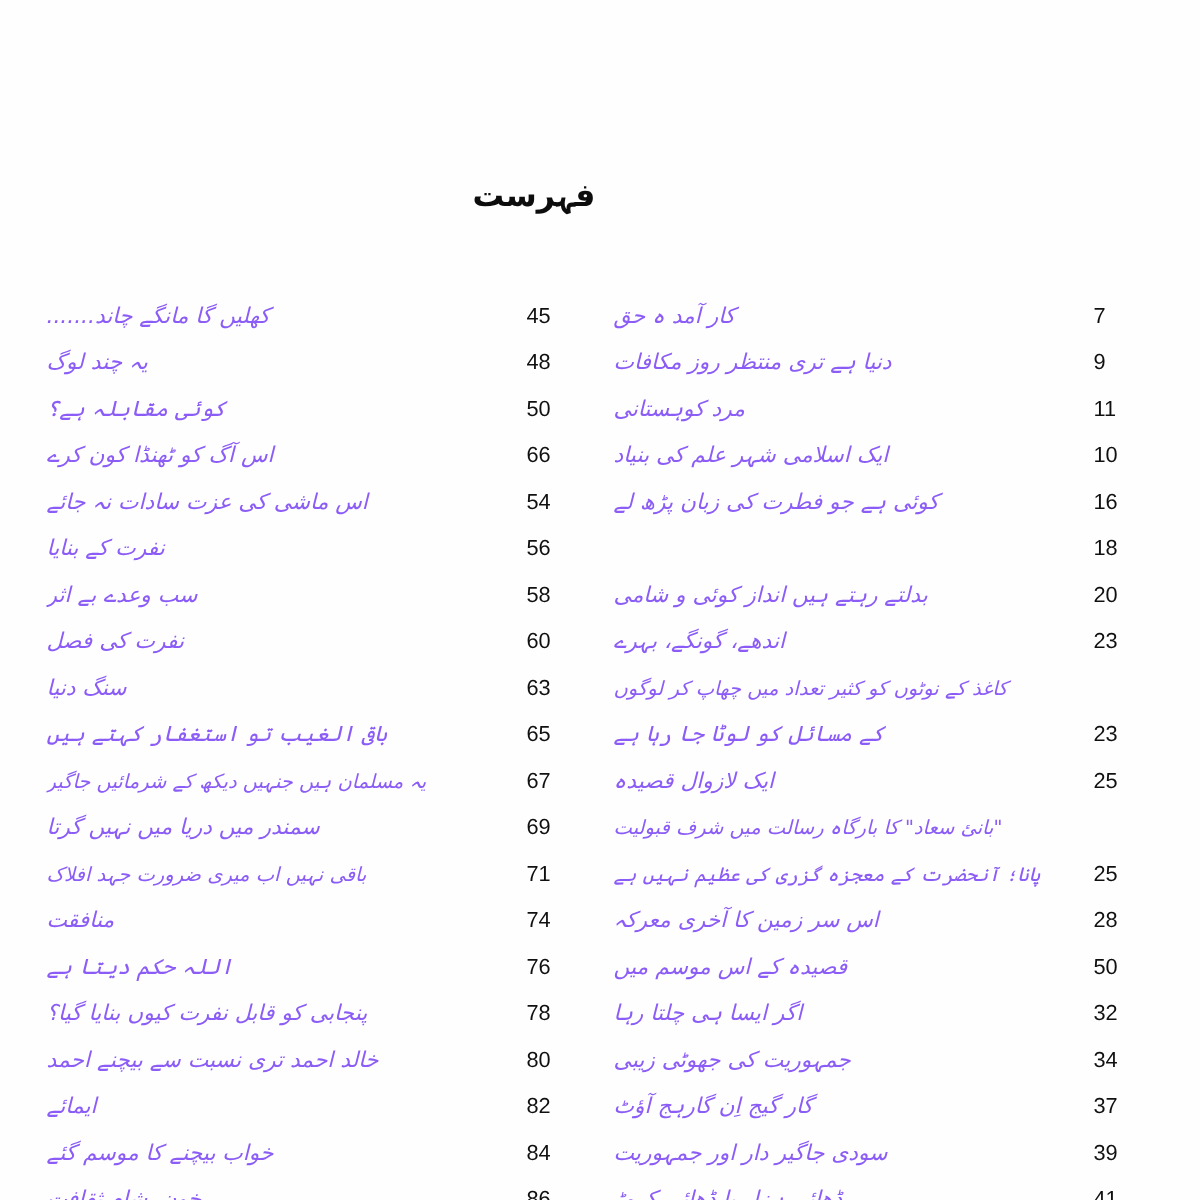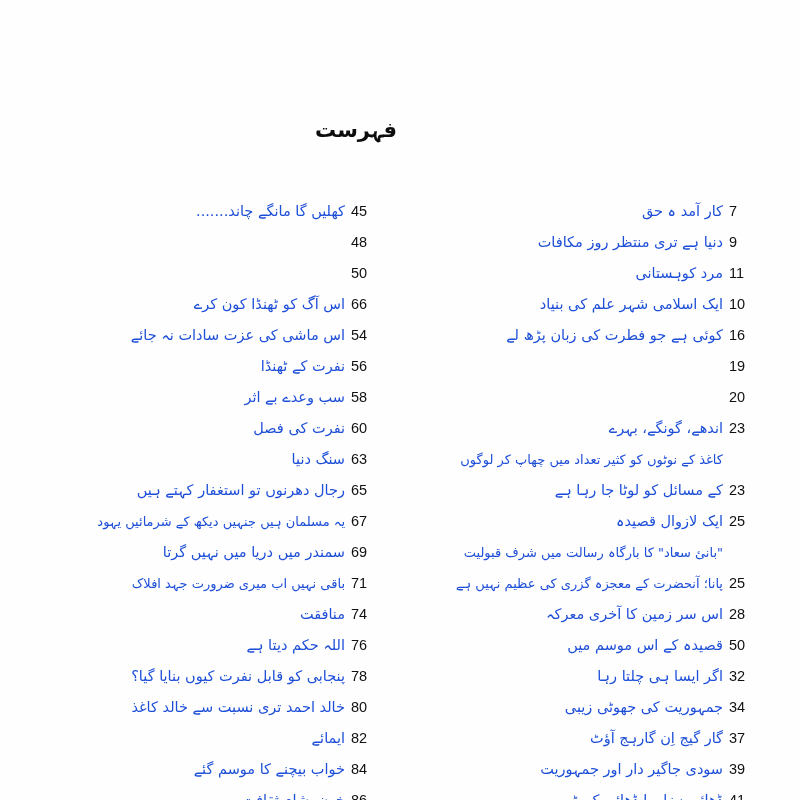--- a/index.html
+++ b/index.html
@@ -61,81 +61,84 @@
     text-align: left;
     font-size: 14.5px;
     font-family: "Liberation Sans", sans-serif;
     color: #101010;
     direction: ltr;
     padding-left: 4px;
     box-sizing: border-box;
   }
   .txt {
     flex: 1 1 auto;
-    text-align: right;
+    text-align: left;
     font-size: 14.5px;
     white-space: nowrap;
     overflow: hidden;
-    color: #1d4ed8;
+    color: #8b5cf6;
     padding-right: 2px;
+    font-style: italic;
   }
   .col-left .pg { text-align: left; }
   .txt.small { font-size: 13px; }
 </style>
 </head>
 <body>
 
 <div class="page">
 
   <div class="title">فہرست</div>
 
   <div class="columns">
 
     <div class="col col-left">
       <div class="row">
         <span class="pg">45</span>
         <span class="txt">کھلیں گا مانگے چاند.......</span>
       </div>
       <div class="row">
         <span class="pg">48</span>
+        <span class="txt">یہ چند لوگ</span>
       </div>
       <div class="row">
         <span class="pg">50</span>
+        <span class="txt">کوئی مقابلہ ہے؟</span>
       </div>
       <div class="row">
         <span class="pg">66</span>
         <span class="txt">اس آگ کو ٹھنڈا کون کرے</span>
       </div>
       <div class="row">
         <span class="pg">54</span>
         <span class="txt">اس ماشی کی عزت سادات نہ جائے</span>
       </div>
       <div class="row">
         <span class="pg">56</span>
-        <span class="txt">نفرت کے ٹھنڈا</span>
+        <span class="txt">نفرت کے بنایا</span>
       </div>
       <div class="row">
         <span class="pg">58</span>
         <span class="txt">سب وعدے بے اثر</span>
       </div>
       <div class="row">
         <span class="pg">60</span>
         <span class="txt">نفرت کی فصل</span>
       </div>
       <div class="row">
         <span class="pg">63</span>
         <span class="txt">سنگ دنیا</span>
       </div>
       <div class="row">
         <span class="pg">65</span>
-        <span class="txt">رجال دھرنوں تو استغفار کہتے ہیں</span>
+        <span class="txt">باقی الغیب تو استغفار کہتے ہیں</span>
       </div>
       <div class="row">
         <span class="pg">67</span>
-        <span class="txt small">یہ مسلمان ہیں جنہیں دیکھ کے شرمائیں یہود</span>
+        <span class="txt small">یہ مسلمان ہیں جنہیں دیکھ کے شرمائیں جاگیر</span>
       </div>
       <div class="row">
         <span class="pg">69</span>
         <span class="txt">سمندر میں دریا میں نہیں گرتا</span>
       </div>
       <div class="row">
         <span class="pg">71</span>
         <span class="txt small">باقی نہیں اب میری ضرورت جہد افلاک</span>
       </div>
       <div class="row">
@@ -145,21 +148,21 @@
       <div class="row">
         <span class="pg">76</span>
         <span class="txt">اللہ حکم دیتا ہے</span>
       </div>
       <div class="row">
         <span class="pg">78</span>
         <span class="txt">پنجابی کو قابل نفرت کیوں بنایا گیا؟</span>
       </div>
       <div class="row">
         <span class="pg">80</span>
-        <span class="txt">خالد احمد تری نسبت سے خالد کاغذ</span>
+        <span class="txt">خالد احمد تری نسبت سے بیچنے احمد</span>
       </div>
       <div class="row">
         <span class="pg">82</span>
         <span class="txt">ایمائے</span>
       </div>
       <div class="row">
         <span class="pg">84</span>
         <span class="txt">خواب بیچنے کا موسم گئے</span>
       </div>
       <div class="row">
@@ -184,24 +187,25 @@
       </div>
       <div class="row">
         <span class="pg">10</span>
         <span class="txt">ایک اسلامی شہر علم کی بنیاد</span>
       </div>
       <div class="row">
         <span class="pg">16</span>
         <span class="txt">کوئی ہے جو فطرت کی زبان پڑھ لے</span>
       </div>
       <div class="row">
-        <span class="pg">19</span>
+        <span class="pg">18</span>
       </div>
       <div class="row">
         <span class="pg">20</span>
+        <span class="txt">بدلتے رہتے ہیں انداز کوئی و شامی</span>
       </div>
       <div class="row">
         <span class="pg">23</span>
         <span class="txt">اندھے، گونگے، بہرے</span>
       </div>
       <div class="row">
         <span class="pg"></span>
         <span class="txt small">کاغذ کے نوٹوں کو کثیر تعداد میں چھاپ کر لوگوں</span>
       </div>
       <div class="row">

